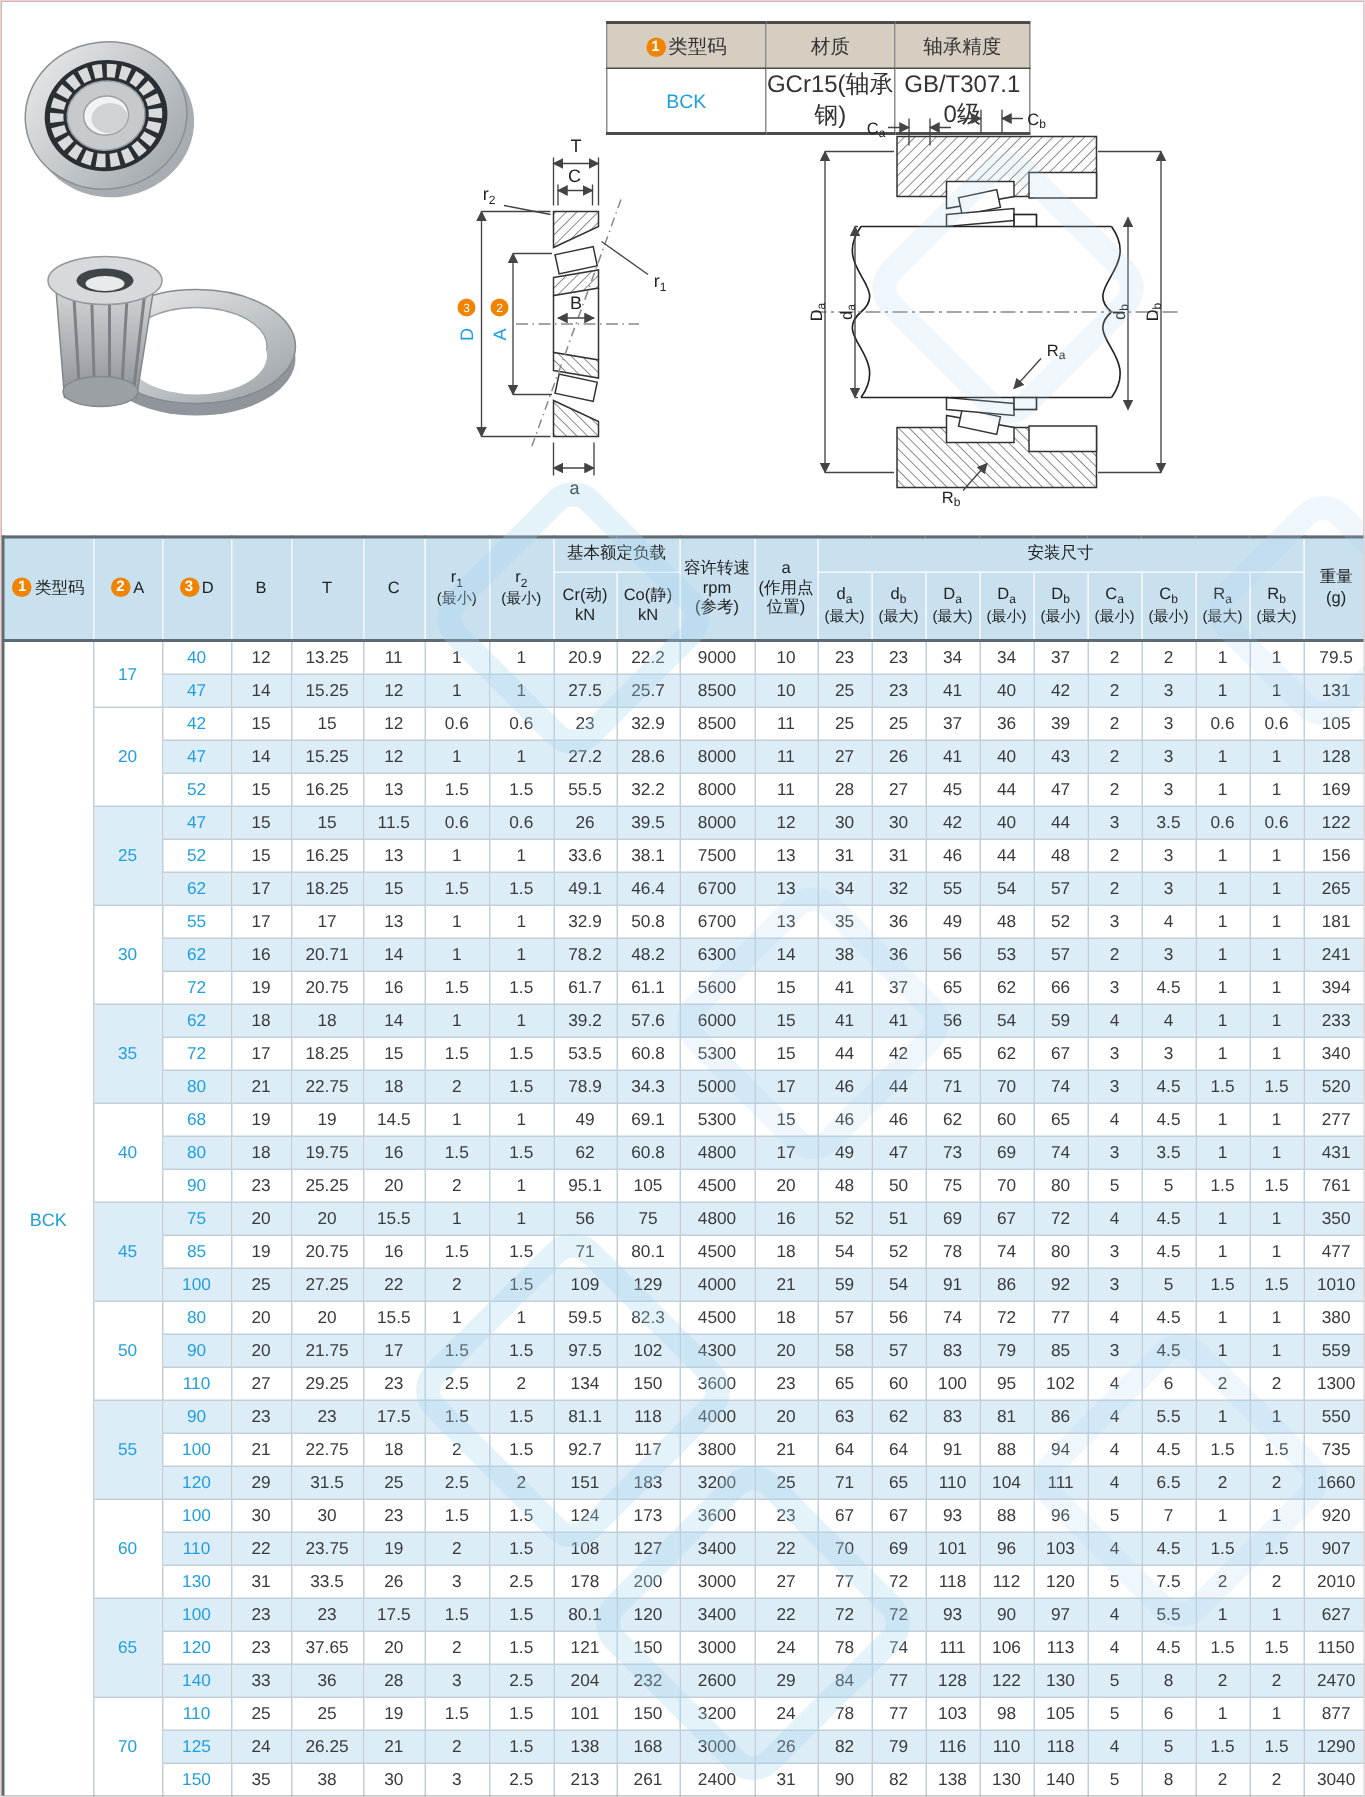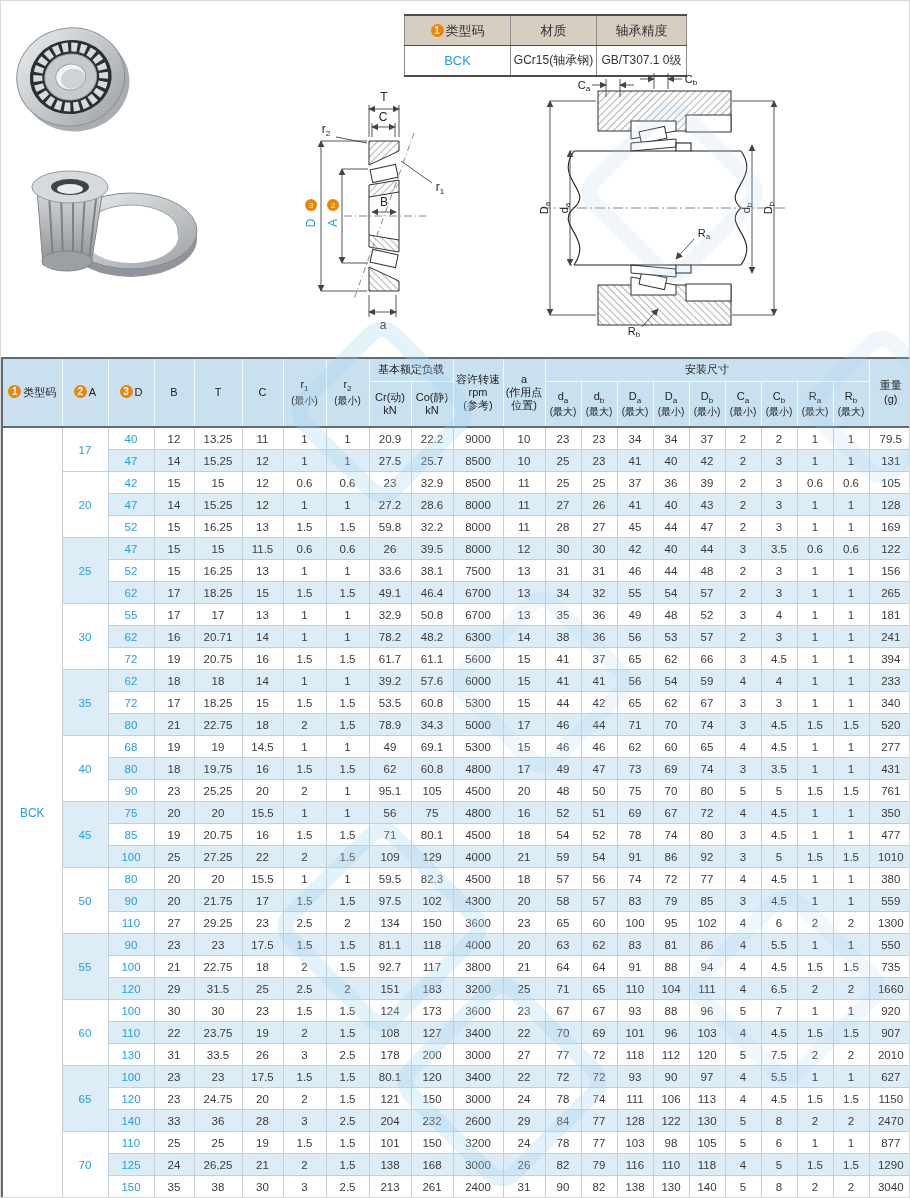--- a/index.html
+++ b/index.html
@@ -14,21 +14,21 @@
   .diagram-mount { position:absolute; left:535px; top:72px; }
 
   
   .info-table { position:absolute; left:403px; top:13px; width:282px;
                 border-collapse:collapse; table-layout:fixed; }
   .info-table th, .info-table td { border:1px solid #8d8d8d; text-align:center;
                 padding:0; height:29px; font-size:13px; color:#333; font-weight:normal; }
   .info-table thead th { background:#d7cec2; border-top:2px solid #4c4c4c; border-bottom:1px solid #4c4c4c; }
   .info-table tbody td { background:#fff; border-bottom:2px solid #4c4c4c; }
   .info-table .code { color:#1f9fdf; }
-  .info-table .small { font-size:12px; }
+  .info-table .small { font-size:16px; }
 
   .badge { display:inline-block; width:13px; height:13px; border-radius:50%;
            background:#f08300; color:#fff; font-size:10px; line-height:13px;
            text-align:center; vertical-align:1px; margin-right:2px; font-weight:bold; }
 
   
   .main-table { border-collapse:collapse; table-layout:fixed; width:911px;
                 border:2px solid #5f6b73; z-index:1; position:relative; background:#fff; }
   .main-table th { background:#c9e0ef; border:1px solid #f4f9fc; font-size:11px;
                    font-weight:normal; color:#222; padding:0; line-height:1.2; }
@@ -396,21 +396,21 @@
           <td>1</td>
           <td>128</td>
         </tr>
         <tr>
           <td class="blue">52</td>
           <td>15</td>
           <td>16.25</td>
           <td>13</td>
           <td>1.5</td>
           <td>1.5</td>
-          <td>59.8</td>
+          <td>55.5</td>
           <td>32.2</td>
           <td>8000</td>
           <td>11</td>
           <td>28</td>
           <td>27</td>
           <td>45</td>
           <td>44</td>
           <td>47</td>
           <td>2</td>
           <td>3</td>
@@ -973,21 +973,21 @@
           <td>97</td>
           <td>4</td>
           <td>5.5</td>
           <td>1</td>
           <td>1</td>
           <td>627</td>
         </tr>
         <tr>
           <td class="blue">120</td>
           <td>23</td>
-          <td>24.75</td>
+          <td>37.65</td>
           <td>20</td>
           <td>2</td>
           <td>1.5</td>
           <td>121</td>
           <td>150</td>
           <td>3000</td>
           <td>24</td>
           <td>78</td>
           <td>74</td>
           <td>111</td>

